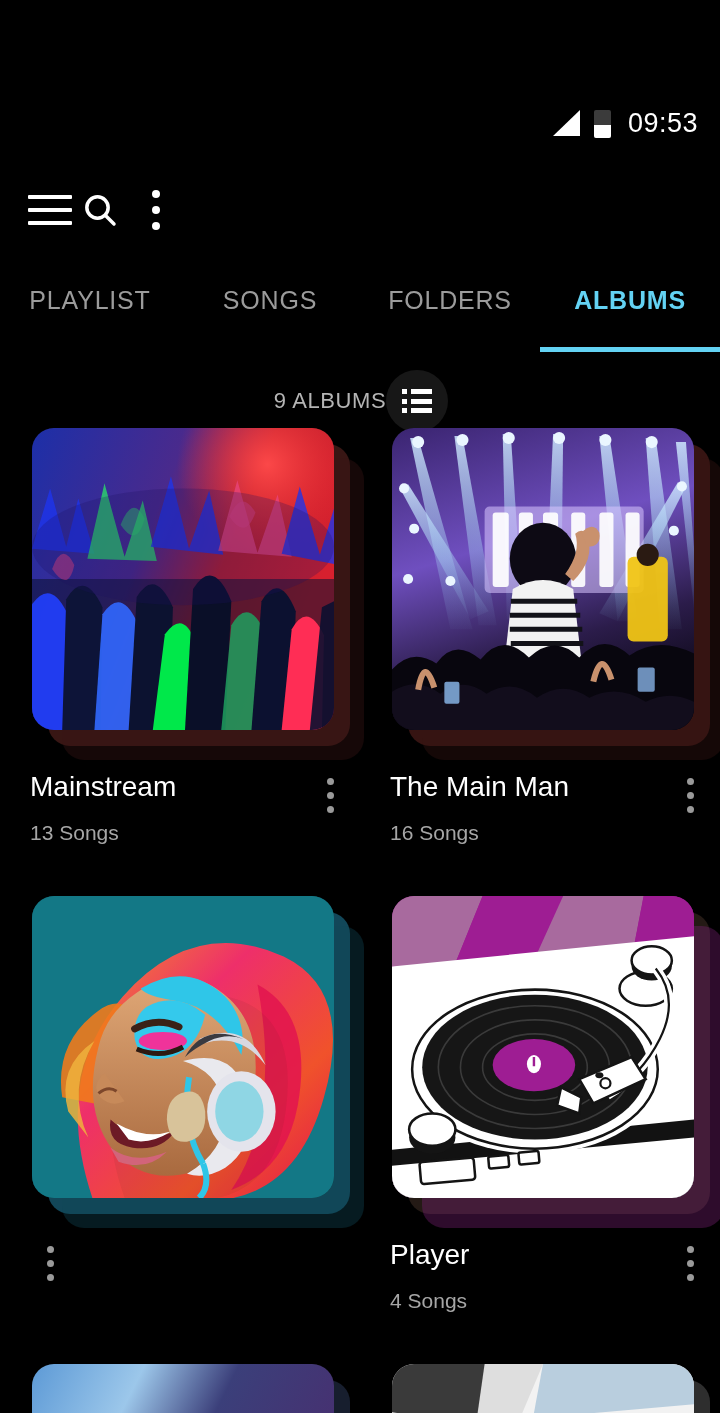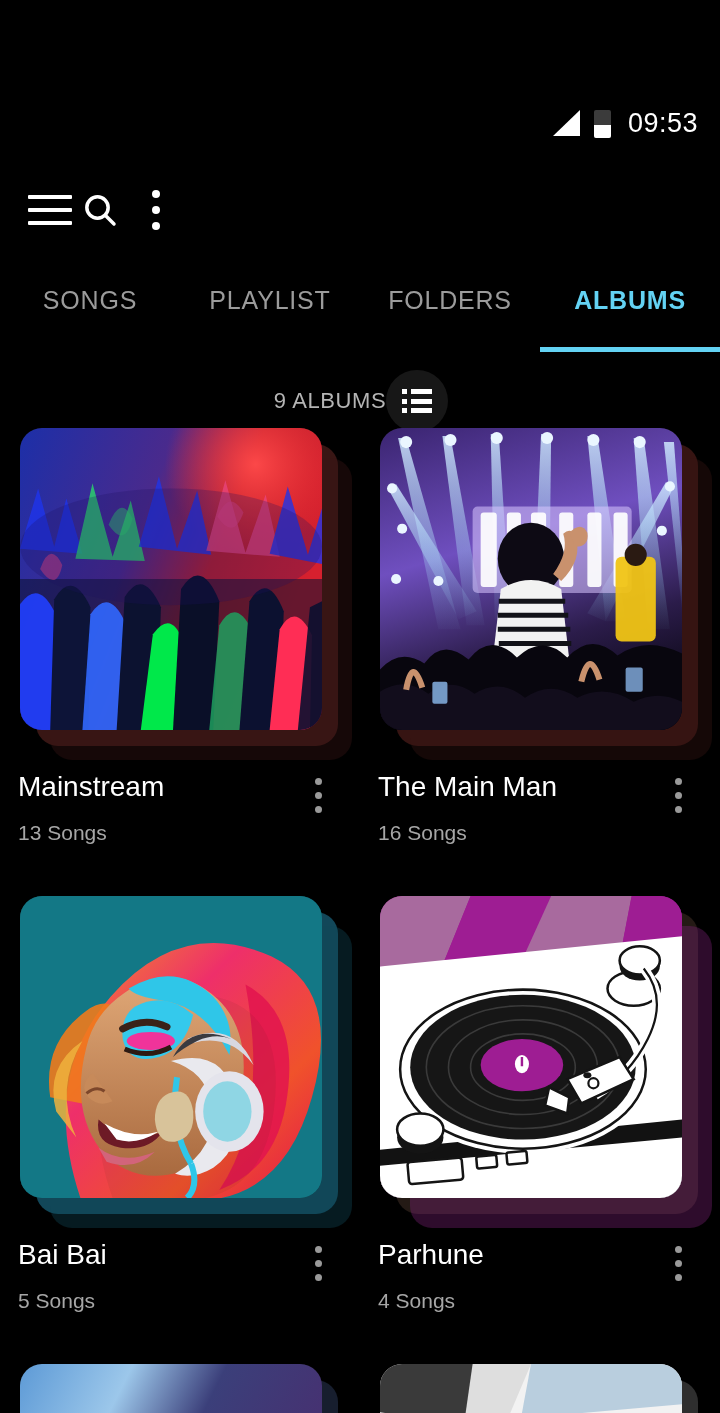--- a/index.html
+++ b/index.html
@@ -220,20 +220,21 @@
     display: block;
   }
 
   
   .grid {
     position: absolute;
     top: 428px; left: 0;
     width: 720px;
     height: 985px;
     overflow: hidden;
+    padding-left: 12px;
   }
   .grid-inner {
     display: grid;
     grid-template-columns: 360px 360px;
     grid-auto-rows: 468px;
   }
   .album-cell {
     position: relative;
     padding: 0 18px;
   }
@@ -341,25 +342,25 @@
     <span class="dots-vert">
         <i></i>
         <i></i>
         <i></i>
       </span>
   </div>
 </div>
 
 <div class="tabs">
   <div class="tab">
+    <span class="tab-label">PLAYLIST</span>
+    <span class="tab-underline"></span>
+  </div>
+  <div class="tab">
     <span class="tab-label">SONGS</span>
-    <span class="tab-underline"></span>
-  </div>
-  <div class="tab">
-    <span class="tab-label">PLAYLIST</span>
     <span class="tab-underline"></span>
   </div>
   <div class="tab">
     <span class="tab-label">FOLDERS</span>
     <span class="tab-underline"></span>
   </div>
   <div class="tab active">
     <span class="tab-label">ALBUMS</span>
     <span class="tab-underline"></span>
   </div>
@@ -572,24 +573,20 @@
             <ellipse cx="208" cy="214" rx="34" ry="40" fill="#e4e4ec"></ellipse>
             <ellipse cx="206" cy="214" rx="24" ry="30" fill="#8fd6e4"></ellipse>
             <path d="M152 160 q18 -34 58 -18 q-16 -6 -34 2 q-16 8 -24 16 Z" fill="#3a3a40"></path>
             <path d="M156 180 q-8 50 14 86" stroke="#2fc6e8" stroke-width="6" fill="none"></path>
             <path d="M170 266 q8 22 -4 34" stroke="#2fc6e8" stroke-width="6" fill="none"></path>
             <path d="M148 196 q20 -8 24 18 q2 26 -18 30 q-18 2 -20 -22 q0 -20 14 -26 Z" fill="#d8c39a"></path>
           </svg>
         </div>
       </div>
       <div class="album-meta">
-        <div class="album-text">
-          <div class="album-title">Bai Bai</div>
-          <div class="album-sub">5 Songs</div>
-        </div>
         <div class="album-menu">
             <i></i>
             <i></i>
             <i></i>
           </div>
       </div>
     </div>
 
     <div class="album-cell">
       <div class="cover-wrap">
@@ -626,21 +623,21 @@
             <ellipse cx="40" cy="240" rx="23" ry="16" fill="#141414"></ellipse>
             <ellipse cx="40" cy="232" rx="23" ry="16" fill="#ffffff" stroke="#141414" stroke-width="2.5"></ellipse>
             <rect x="28" y="262" width="54" height="22" rx="3" fill="#ffffff" stroke="#141414" stroke-width="2.5" transform="rotate(-5 55 273)"></rect>
             <rect x="96" y="258" width="20" height="12" rx="2" fill="#ffffff" stroke="#141414" stroke-width="2.5" transform="rotate(-5 106 264)"></rect>
             <rect x="126" y="254" width="20" height="12" rx="2" fill="#ffffff" stroke="#141414" stroke-width="2.5" transform="rotate(-5 136 260)"></rect>
           </svg>
         </div>
       </div>
       <div class="album-meta">
         <div class="album-text">
-          <div class="album-title">Parhune</div>
+          <div class="album-title">Player</div>
           <div class="album-sub">4 Songs</div>
         </div>
         <div class="album-menu">
             <i></i>
             <i></i>
             <i></i>
           </div>
       </div>
     </div>
 

